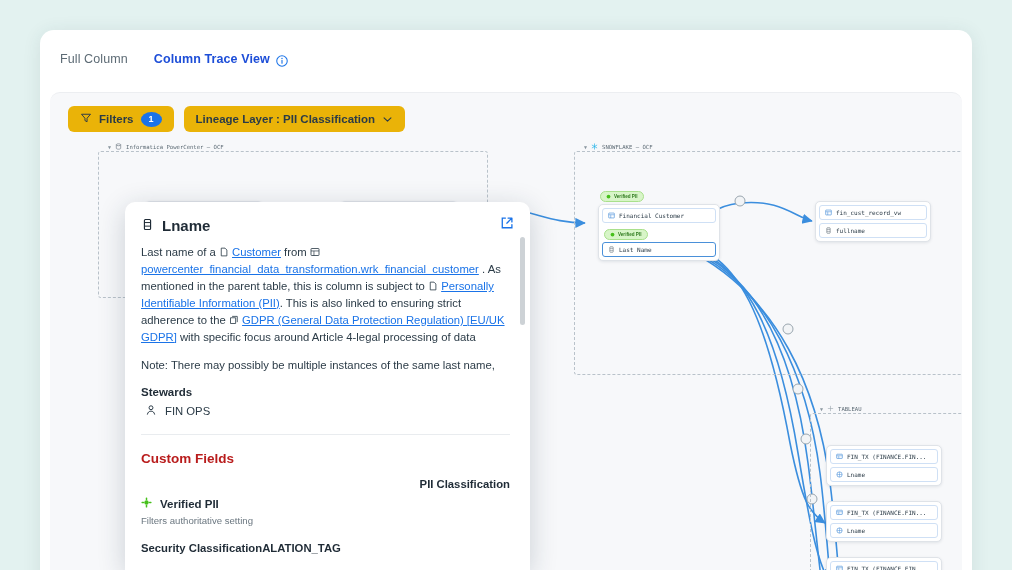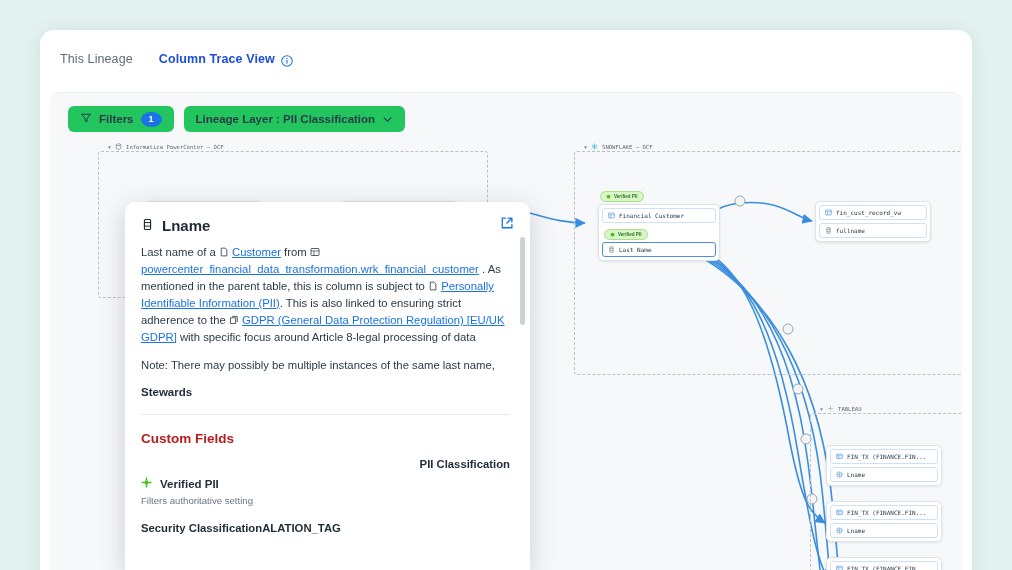--- a/index.html
+++ b/index.html
@@ -29,21 +29,21 @@
   
   .toolstrip{
     position:absolute;left:10px;top:62px;width:912px;height:498px;
     background:#f7f8fa;border-radius:10px 10px 0 0;
     border-top:1px solid #eceef1;
     overflow:hidden;
   }
   .toolrow{display:flex;align-items:center;gap:10px;padding:13px 0 0 18px;}
   .chip{
     display:flex;align-items:center;gap:7px;height:26px;padding:0 12px;
-    background:#22c55e;border-radius:6px;font-size:11.5px;color:#2b3b47;font-weight:700;
+    background:#eab308;border-radius:6px;font-size:11.5px;color:#2b3b47;font-weight:700;
     cursor:pointer;
   }
   .badge{
     min-width:15px;height:15px;border-radius:50%;background:#1a73e8;color:#fff;
     font-size:9px;font-weight:700;display:flex;align-items:center;justify-content:center;padding:0 3px;
   }
   .chev{width:11px;height:11px;}
 
   
   .canvas{position:absolute;left:0;top:0;width:912px;height:498px;}
@@ -99,21 +99,21 @@
   .pp-scroll{position:absolute;right:5px;top:35px;width:5px;height:325px;}
   .pp-thumb{position:absolute;left:0;top:0;width:5px;height:88px;background:#cdd2d6;border-radius:3px;}
 </style>
 </head>
 <body>
 
 <div id="root">
  <div class="app-card">
 
   <div class="tabbar">
-    <div class="tab">This Lineage</div>
+    <div class="tab">Full Column</div>
     <div class="tabwrap">
       <div class="tab active">Column Trace View</div>
       <span class="info-ico">
         <svg viewBox="0 0 16 16" width="12" height="12">
               <circle cx="8" cy="8" r="7" fill="none" stroke="#1a73e8" stroke-width="1.4"></circle>
               <circle cx="8" cy="4.6" r=".95" fill="#1a73e8"></circle>
               <rect x="7.25" y="6.6" width="1.5" height="5" rx=".7" fill="#1a73e8"></rect>
             </svg>
       </span>
     </div>
@@ -410,26 +410,35 @@
               <path d="M3.6 1.8h6l3 3v9.4h-9z" fill="none" stroke="#2b3b47" stroke-width="1.3" stroke-linejoin="round"></path>
             </svg></span> <span class="lnk">Customer</span><span> from </span> <span><svg viewBox="0 0 16 16" width="10" height="10" style="vertical-align:-1px">
               <rect x="1.6" y="2.4" width="12.8" height="11.2" rx="1" fill="none" stroke="#2b3b47" stroke-width="1.3"></rect>
               <path d="M1.6 6.3h12.8M6.3 6.3v7.3" stroke="#2b3b47" stroke-width="1.1"></path>
             </svg></span>
        <span class="lnk">powercenter_financial_data_transformation.wrk_financial_customer</span><span> . As mentioned in the parent table, this is column is subject to </span><span><svg viewBox="0 0 16 16" width="10" height="10" style="vertical-align:-1px">
               <path d="M3.6 1.8h6l3 3v9.4h-9z" fill="none" stroke="#2b3b47" stroke-width="1.3" stroke-linejoin="round"></path>
             </svg></span> <span class="lnk">Personally Identifiable Information (PII)</span><span>. This is also linked to ensuring strict adherence to the </span><span><svg viewBox="0 0 16 16" width="10" height="10" style="vertical-align:-1px">
               <path d="M2.4 4.4h8.2v9.2H2.4z" fill="none" stroke="#2b3b47" stroke-width="1.3"></path>
               <path d="M5 2.2h8.2v9.2" fill="none" stroke="#2b3b47" stroke-width="1.3"></path>
-            </svg></span> <span class="lnk">GDPR (General Data Protection Regulation) [EU/UK GDPR]</span><span> with specific focus around Article 8-legal processing of data</span>
+            </svg></span> <span class="lnk">GDPR (General Data Protection Regulation) [EU/UK GDPR]</span><span> with specific focus around Article 4-legal processing of data</span>
      </div>
 
      <div class="note">Note: There may possibly be multiple instances of the same last name,</div>
 
      <div class="sec-h">Stewards</div>
+     <div class="steward">
+       <span>
+         <svg viewBox="0 0 16 16" width="12" height="12">
+              <circle cx="8" cy="5" r="2.6" fill="none" stroke="#2b3b47" stroke-width="1.3"></circle>
+              <path d="M3.2 13.6c.5-2.7 2.5-4.1 4.8-4.1s4.3 1.4 4.8 4.1" fill="none" stroke="#2b3b47" stroke-width="1.3" stroke-linecap="round"></path>
+            </svg>
+       </span>
+       <span>FIN OPS</span>
+     </div>
 
      <div class="divider"></div>
 
      <div class="cf-h">Custom Fields</div>
 
      <div class="fld-h">PII Classification</div>
      <div class="vpii">
        <span>
          <svg viewBox="0 0 16 16" width="11" height="11">
               <g fill="#46c01b">

